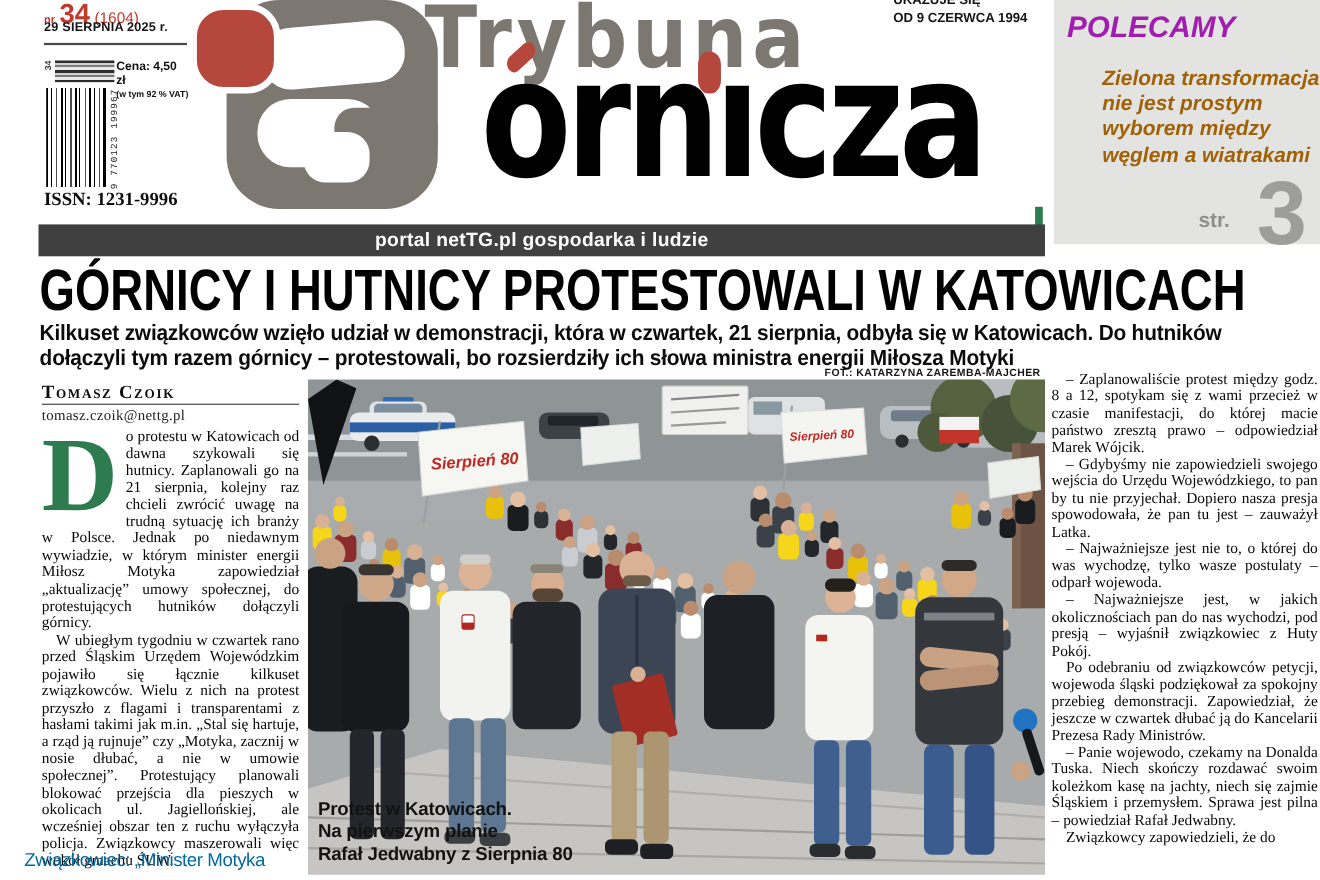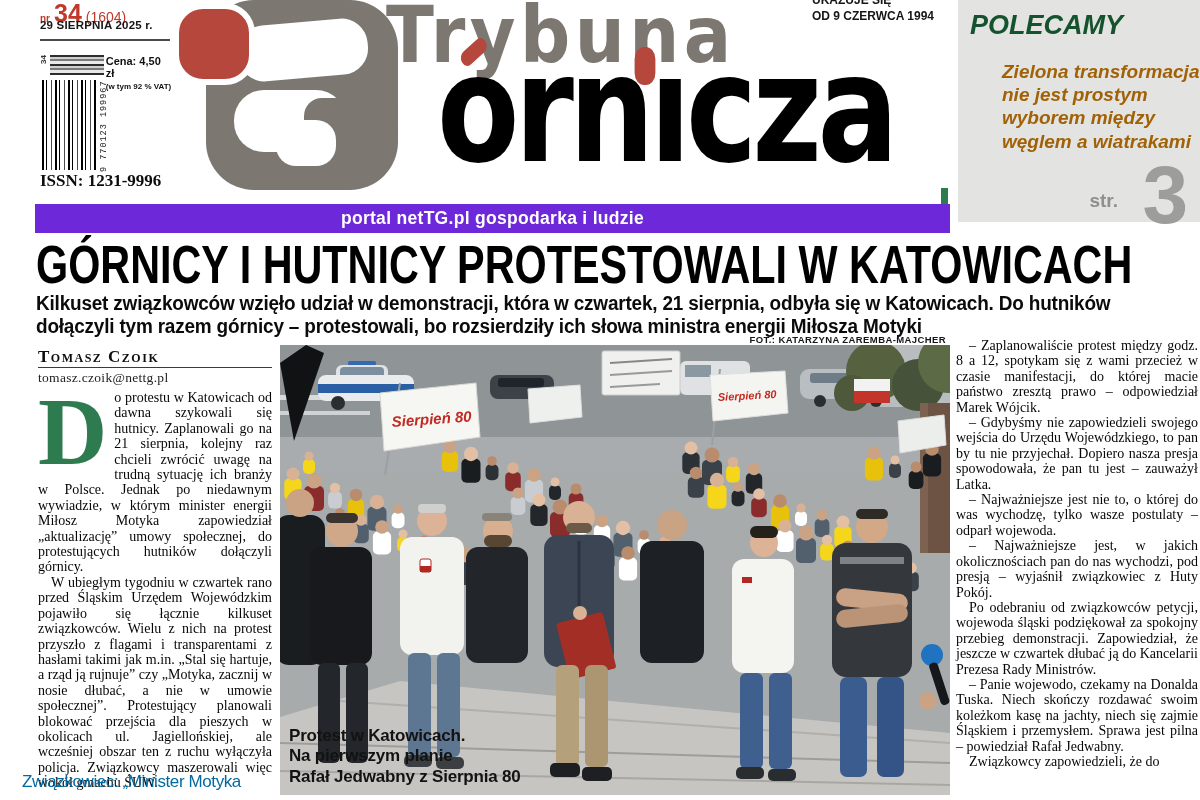--- a/index.html
+++ b/index.html
@@ -32,29 +32,29 @@
       color:#7c7770;letter-spacing:5px;transform:scaleX(.9);transform-origin:left top;}
   .ornicza{left:437px;top:34px;font-family:"DejaVu Sans",sans-serif;font-weight:bold;font-size:150px;line-height:1;
       color:#000;letter-spacing:-6px;transform:scaleX(.8);transform-origin:left top;white-space:nowrap;}
   .ornicza .accent{position:absolute;left:28px;top:10px;width:36px;height:16px;border-radius:8px;
       background:#b5473d;transform:rotate(-36deg);}
   .ornicza .idot{position:absolute;left:247px;top:13px;width:26px;height:38px;border-radius:12px;background:#b5473d;}
   .since{left:812px;top:-7px;width:150px;font-size:12px;font-weight:bold;line-height:1.3;color:#161616;}
 
   
   .polecamy{left:958px;top:0;width:242px;height:222px;background:#e3e3e1;}
-  .pol-label{position:absolute;left:12px;top:10px;font-style:italic;font-weight:bold;font-size:27px;color:#14532d;}
+  .pol-label{position:absolute;left:12px;top:10px;font-style:italic;font-weight:bold;font-size:27px;color:#a21caf;}
   .pol-teaser{position:absolute;left:12px;top:60px;width:220px;font-style:italic;font-weight:bold;
       font-size:19px;line-height:1.22;color:#a16207;margin-left:32px;}
   .pol-str{position:absolute;right:82px;bottom:10px;font-size:19px;font-weight:bold;color:#8f8f8f;}
   .pol-num{position:absolute;right:12px;bottom:-14px;font-size:82px;font-weight:bold;color:#9d9d9b;line-height:1;}
 
   
   .green-notch{left:941px;top:188px;width:7px;height:18px;background:#2e7b50;}
-  .green-bar{left:35px;top:204px;width:915px;height:29px;background:#6d28d9;color:#fff;
+  .green-bar{left:35px;top:204px;width:915px;height:29px;background:#404040;color:#fff;
       font-weight:bold;font-size:17.5px;line-height:29px;text-align:center;letter-spacing:.3px;}
 
   
   .headline{left:36px;top:238px;font-size:53px;font-weight:bold;line-height:1;letter-spacing:0;
       white-space:nowrap;transform:scaleX(.78);transform-origin:left top;color:#000;}
   .lead{left:36px;top:292px;width:1196px;font-size:20px;font-weight:bold;line-height:1.17;color:#0b0b0b;
       letter-spacing:-.2px;transform:scaleX(.948);transform-origin:left top;}
 
   
   .byline{left:38px;top:347px;font-family:"Liberation Serif",serif;font-variant:small-caps;font-weight:600;

